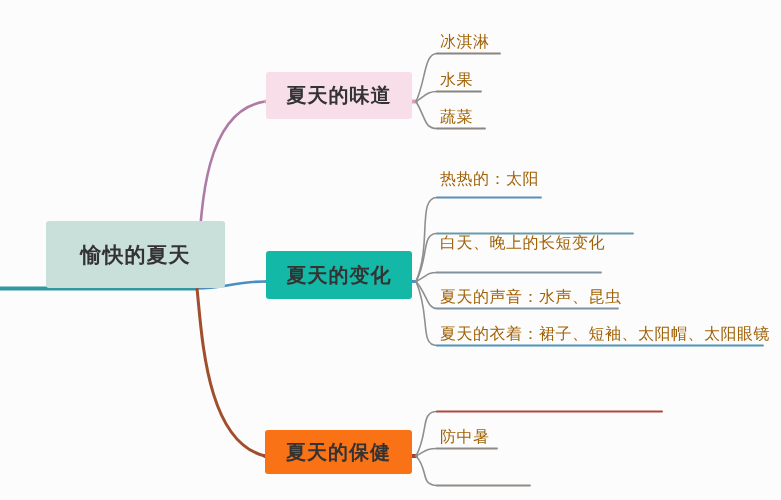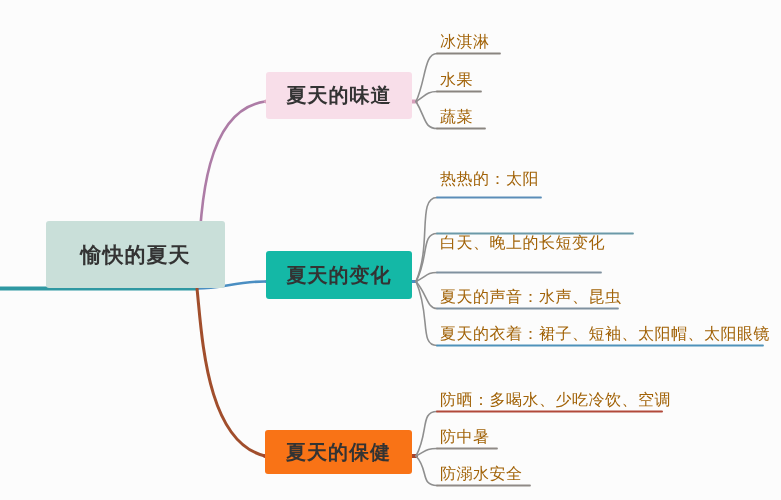--- a/index.html
+++ b/index.html
@@ -122,17 +122,15 @@
 
   <div class="leaf" id="leaf-1-0">冰淇淋</div>
   <div class="leaf" id="leaf-1-1">水果</div>
   <div class="leaf" id="leaf-1-2">蔬菜</div>
 
   <div class="leaf" id="leaf-2-0">热热的：太阳</div>
   <div class="leaf" id="leaf-2-2">白天、晚上的长短变化</div>
   <div class="leaf" id="leaf-2-3">夏天的声音：水声、昆虫</div>
   <div class="leaf" id="leaf-2-4">夏天的衣着：裙子、短袖、太阳帽、太阳眼镜</div>
 
-  <div class="leaf" id="leaf-3-0">防晒：多喝水、少吃冷饮、空调</div>
   <div class="leaf" id="leaf-3-1">防中暑</div>
-  <div class="leaf" id="leaf-3-2">防溺水安全</div>
 
 </div>
 
 </body></html>

